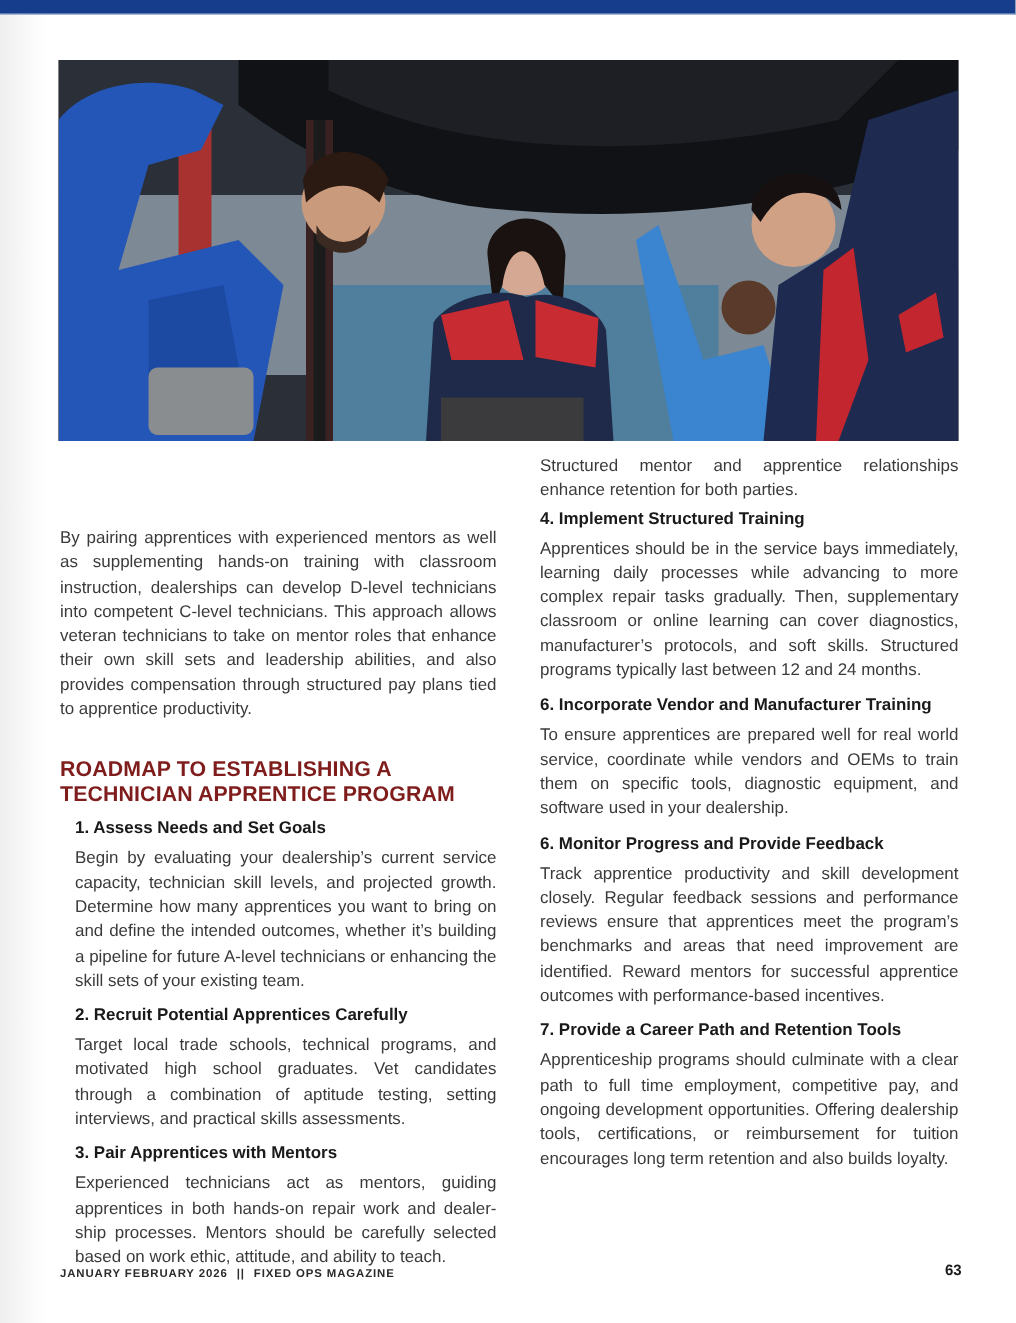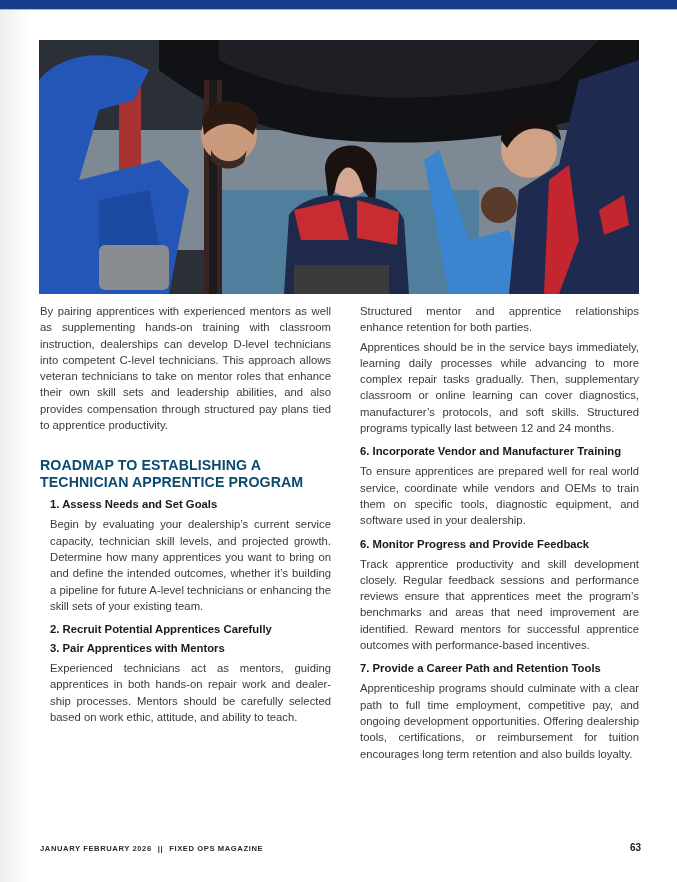--- a/index.html
+++ b/index.html
@@ -21,26 +21,26 @@
     .hero {
       position: absolute; left: 39px; top: 40px; width: 600px; height: 254px;
       overflow: hidden; background: #1a1d24;
     }
     .hero svg { display: block; }
     .col {
       position: absolute; top: 303px; width: 291px;
       font-size: 11.3px; line-height: 16.3px;
       text-align: justify;
     }
-    .col.left { left: 40px; }
+    .col.left { left: 40px; margin-top: 48px; }
     .col.right { left: 360px; width: 279px; }
     .col p { margin: 0; }
     .intro { margin-bottom: 24px !important; }
     h2.section-title {
-      margin: 0 0 6px 0; color: #0c4a6e;
+      margin: 0 0 6px 0; color: #7f1d1d;
       font-size: 14.2px; line-height: 17px; font-weight: bold;
       text-align: left; letter-spacing: 0.1px;
     }
     .step { padding-left: 10px; }
     .right .step { padding-left: 0; }
     h3.step-title {
       margin: 0 0 5px 0; color: #1a1a1a;
       font-size: 11.3px; line-height: 14px; font-weight: bold;
       text-align: left;
     }
@@ -107,30 +107,32 @@
   <h2 class="section-title">
     <span>ROADMAP TO ESTABLISHING A</span><br>
     <span>TECHNICIAN APPRENTICE PROGRAM</span>
   </h2>
   <div class="step">
     <h3 class="step-title">1. Assess Needs and Set Goals</h3>
     <p class="body">Begin by evaluating your dealership’s current service capacity, technician skill levels, and projected growth. Determine how many apprentices you want to bring on and define the intended outcomes, whether it’s building a pipeline for future A-level technicians or enhancing the skill sets of your existing team.</p>
   </div>
   <div class="step">
     <h3 class="step-title">2. Recruit Potential Apprentices Carefully</h3>
+    <p class="body">Target local trade schools, technical programs, and motivated high school graduates. Vet candidates through a combination of aptitude testing, setting interviews, and practical skills assessments.</p>
   </div>
   <div class="step">
     <h3 class="step-title">3. Pair Apprentices with Mentors</h3>
     <p class="body">Experienced technicians act as mentors, guiding apprentices in both hands-on repair work and dealer-ship processes. Mentors should be carefully selected based on work ethic, attitude, and ability to teach.</p>
   </div>
 </div>
 
 <div class="col right">
   <p class="body" style="margin-bottom:3px;">Structured mentor and apprentice relationships enhance retention for both parties.</p>
   <div class="step">
+    <h3 class="step-title">4. Implement Structured Training</h3>
     <p class="body">Apprentices should be in the service bays immediately, learning daily processes while advancing to more complex repair tasks gradually. Then, supplementary classroom or online learning can cover diagnostics, manufacturer’s protocols, and soft skills. Structured programs typically last between 12 and 24 months.</p>
   </div>
   <div class="step">
     <h3 class="step-title">6. Incorporate Vendor and Manufacturer Training</h3>
     <p class="body">To ensure apprentices are prepared well for real world service, coordinate while vendors and OEMs to train them on specific tools, diagnostic equipment, and software used in your dealership.</p>
   </div>
   <div class="step">
     <h3 class="step-title">6. Monitor Progress and Provide Feedback</h3>
     <p class="body">Track apprentice productivity and skill development closely. Regular feedback sessions and performance reviews ensure that apprentices meet the program’s benchmarks and areas that need improvement are identified. Reward mentors for successful apprentice outcomes with performance-based incentives.</p>
   </div>

